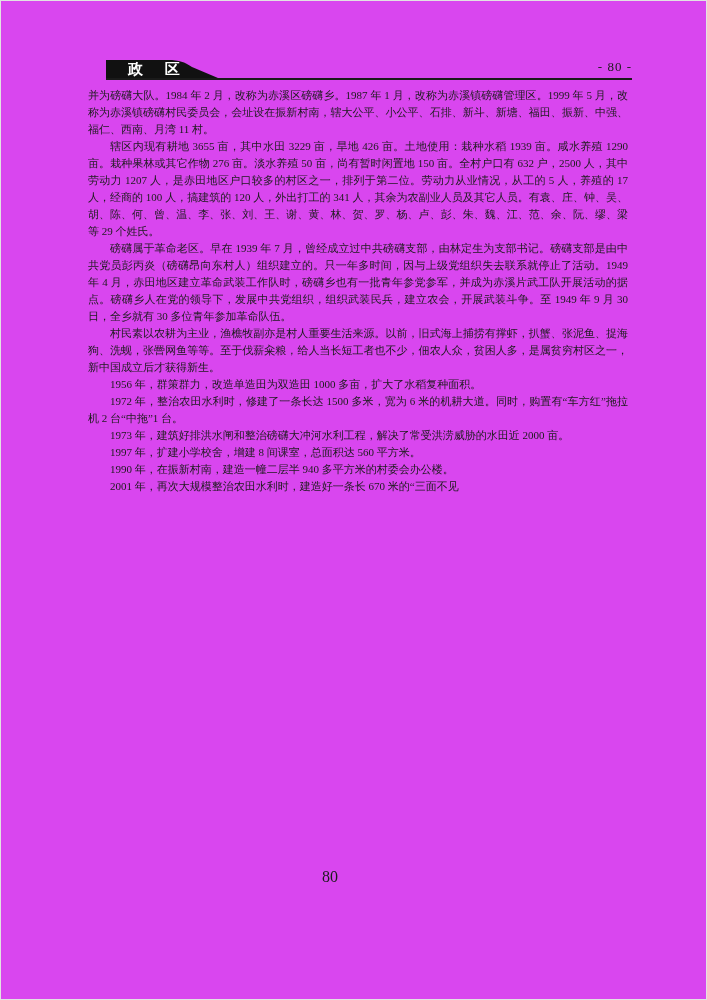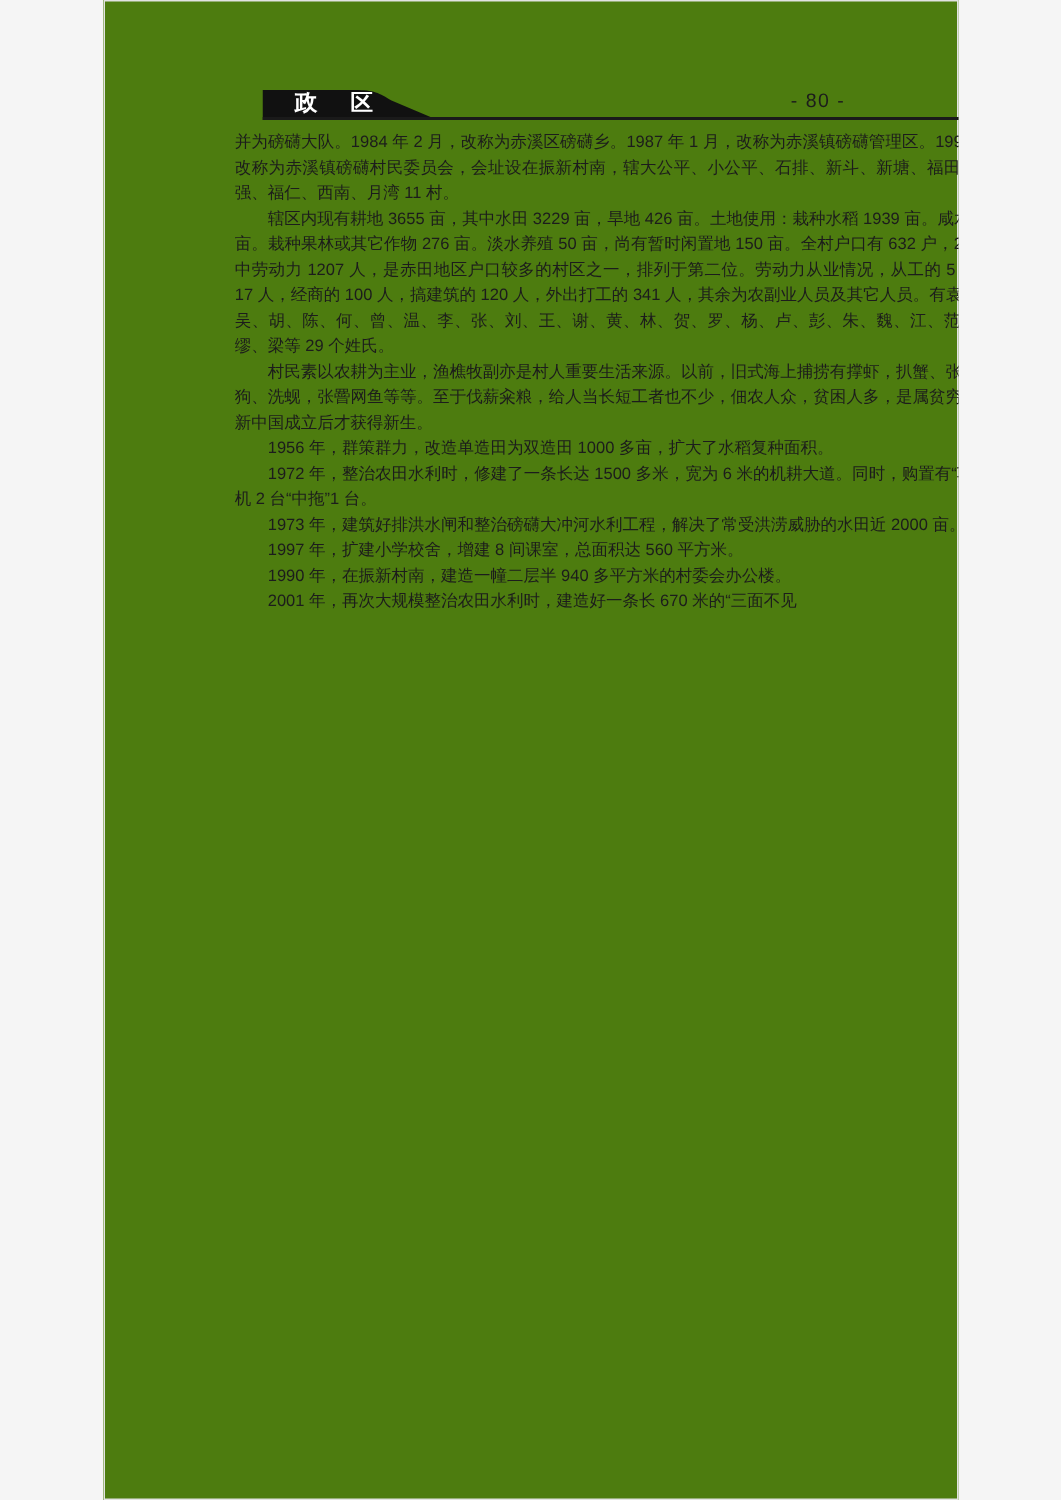--- a/index.html
+++ b/index.html
@@ -1,22 +1,22 @@
 <!DOCTYPE html>
 <html><head>
 <meta charset="utf-8">
 <style>
   html,body { margin:0; padding:0; background:#f5f5f5; }
   .page {
     position:relative;
-    width:570px; height:1000px;
+    width:707px; height:1000px;
     margin:0 auto;
-    background:#4d7c0f;
+    background:#d946ef;
     box-shadow: inset 0 0 0 1px #e2e2e2;
-    font-family:Liberation Sans, sans-serif;
+    font-family:Liberation Serif, serif;
     color:#1c1c1c;
     overflow:hidden;
   }
   
   .banner {
     position:absolute; left:106px; top:60px;
     width:113px; height:18px;
   }
   .banner svg { display:block; width:113px; height:18px; }
   .banner-title {
@@ -68,23 +68,25 @@
     <div class="banner-title">政 区</div>
   </div>
 
   <div class="header-rule"></div>
 
   <div class="page-marker">- 80 -</div>
 
   <div class="content">
     <p class="para">并为磅礴大队。1984 年 2 月，改称为赤溪区磅礴乡。1987 年 1 月，改称为赤溪镇磅礴管理区。1999 年 5 月，改称为赤溪镇磅礴村民委员会，会址设在振新村南，辖大公平、小公平、石排、新斗、新塘、福田、振新、中强、福仁、西南、月湾 11 村。</p>
     <p class="para indent">辖区内现有耕地 3655 亩，其中水田 3229 亩，旱地 426 亩。土地使用：栽种水稻 1939 亩。咸水养殖 1290 亩。栽种果林或其它作物 276 亩。淡水养殖 50 亩，尚有暂时闲置地 150 亩。全村户口有 632 户，2500 人，其中劳动力 1207 人，是赤田地区户口较多的村区之一，排列于第二位。劳动力从业情况，从工的 5 人，养殖的 17 人，经商的 100 人，搞建筑的 120 人，外出打工的 341 人，其余为农副业人员及其它人员。有袁、庄、钟、吴、胡、陈、何、曾、温、李、张、刘、王、谢、黄、林、贺、罗、杨、卢、彭、朱、魏、江、范、余、阮、缪、梁等 29 个姓氏。</p>
+    <p class="para indent">磅礴属于革命老区。早在 1939 年 7 月，曾经成立过中共磅礴支部，由林定生为支部书记。磅礴支部是由中共党员彭丙炎（磅礴昂向东村人）组织建立的。只一年多时间，因与上级党组织失去联系就停止了活动。1949 年 4 月，赤田地区建立革命武装工作队时，磅礴乡也有一批青年参党参军，并成为赤溪片武工队开展活动的据点。磅礴乡人在党的领导下，发展中共党组织，组织武装民兵，建立农会，开展武装斗争。至 1949 年 9 月 30 日，全乡就有 30 多位青年参加革命队伍。</p>
     <p class="para indent">村民素以农耕为主业，渔樵牧副亦是村人重要生活来源。以前，旧式海上捕捞有撑虾，扒蟹、张泥鱼、捉海狗、洗蚬，张罾网鱼等等。至于伐薪籴粮，给人当长短工者也不少，佃农人众，贫困人多，是属贫穷村区之一，新中国成立后才获得新生。</p>
     <p class="para indent">1956 年，群策群力，改造单造田为双造田 1000 多亩，扩大了水稻复种面积。</p>
     <p class="para indent">1972 年，整治农田水利时，修建了一条长达 1500 多米，宽为 6 米的机耕大道。同时，购置有“车方红”拖拉机 2 台“中拖”1 台。</p>
     <p class="para indent">1973 年，建筑好排洪水闸和整治磅礴大冲河水利工程，解决了常受洪涝威胁的水田近 2000 亩。</p>
     <p class="para indent">1997 年，扩建小学校舍，增建 8 间课室，总面积达 560 平方米。</p>
     <p class="para indent">1990 年，在振新村南，建造一幢二层半 940 多平方米的村委会办公楼。</p>
     <p class="para indent">2001 年，再次大规模整治农田水利时，建造好一条长 670 米的“三面不见</p>
   </div>
 
+  <div class="page-number">80</div>
 
 </div>
 
 </body></html>

